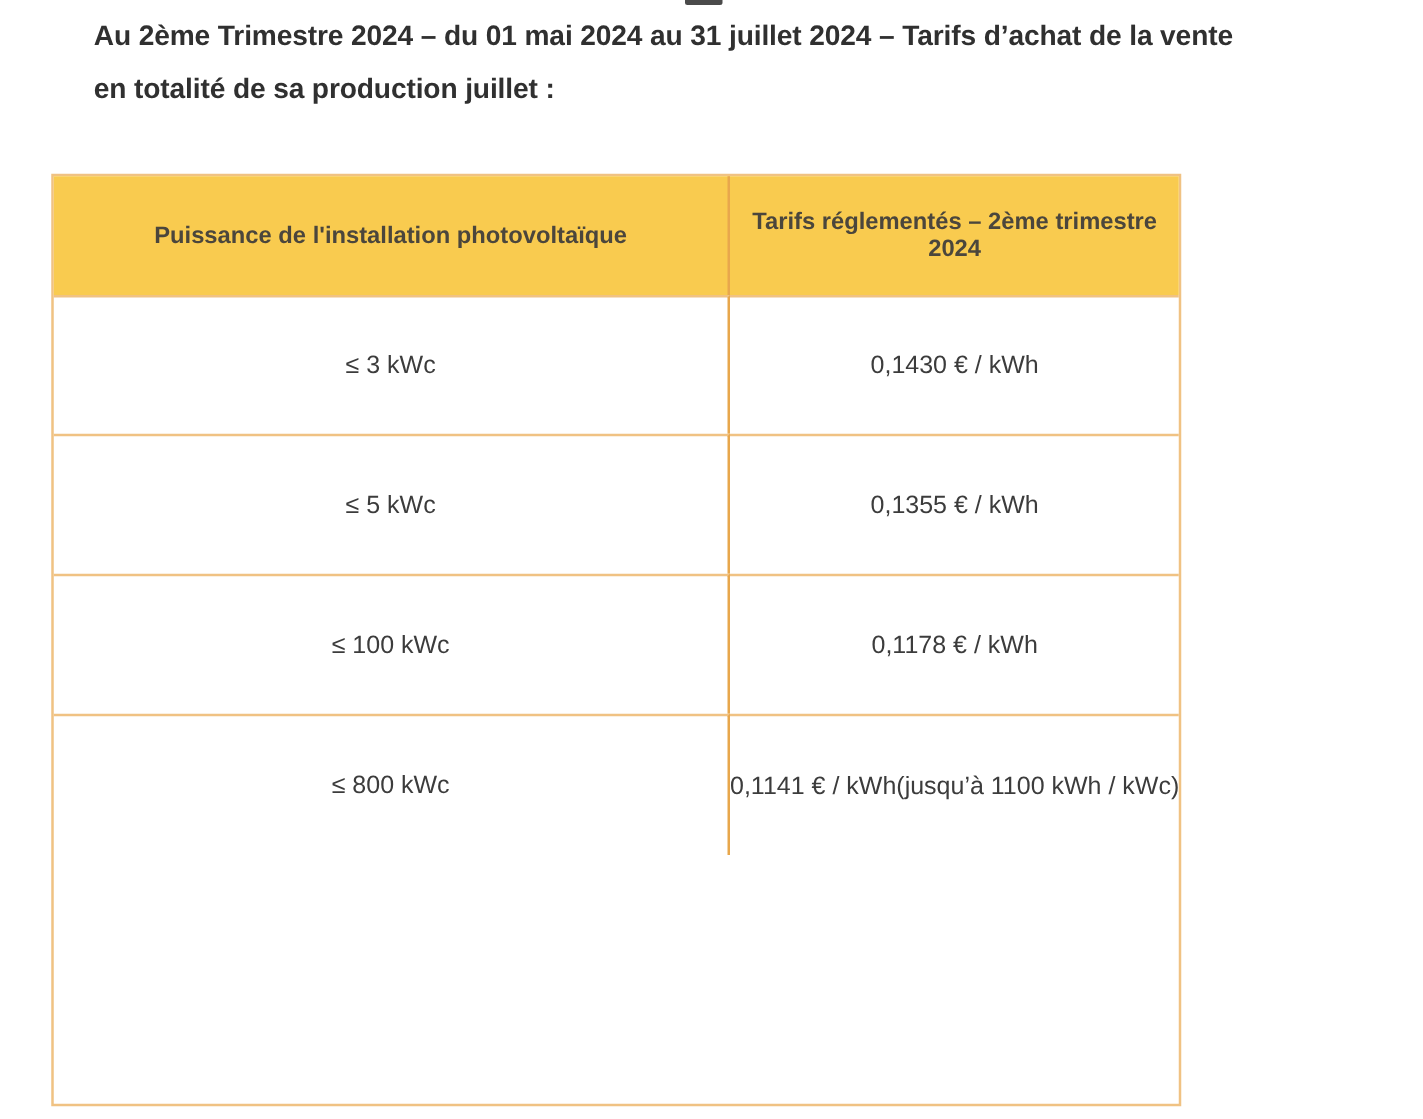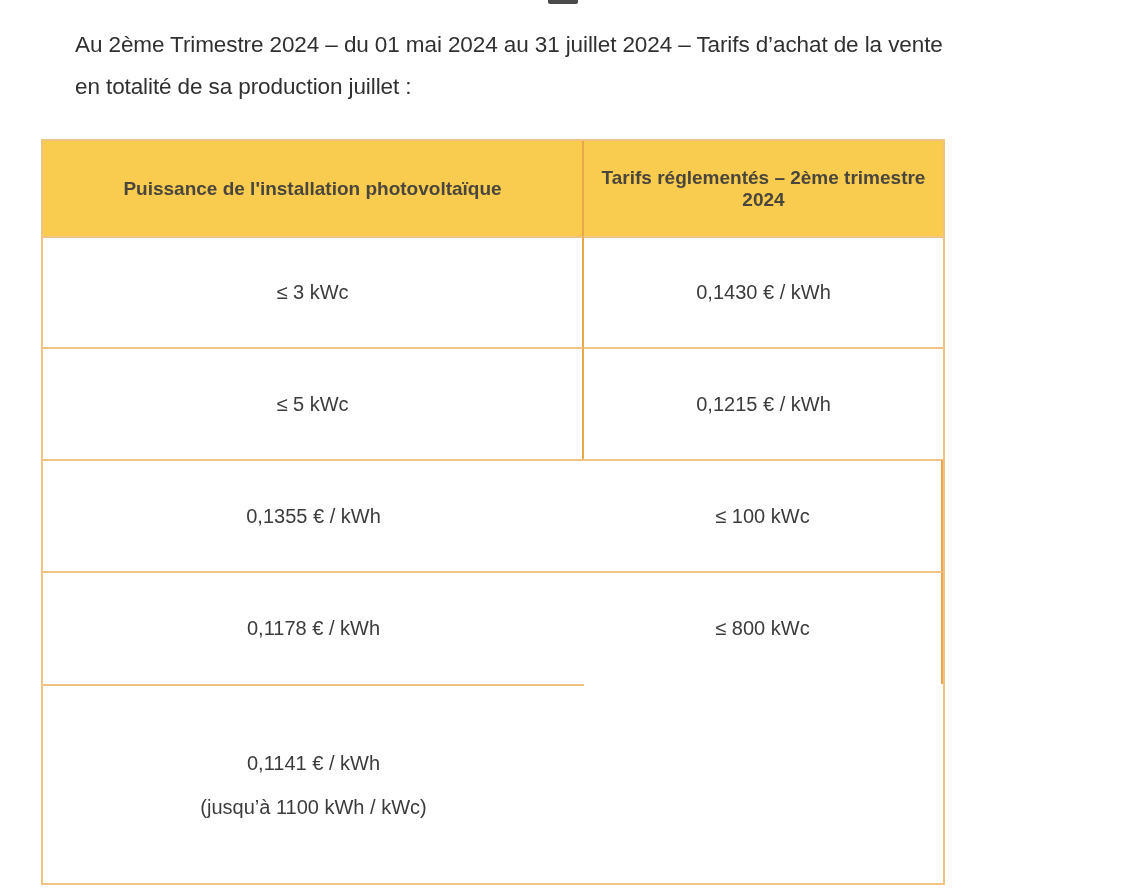--- a/index.html
+++ b/index.html
@@ -19,22 +19,22 @@
     overflow:hidden;
     font-family:"Liberation Sans", sans-serif;
   }
   .top-mark{
     position:absolute;left:548px;top:0;
     width:30px;height:4px;
     background:var(--top-mark);
     border-radius:0 0 2px 2px;
   }
   .intro{
-    position:absolute;left:75px;top:24px;width:1060px;
-    font-size:22.5px;font-weight:normal;color:var(--title-text);
+    position:absolute;left:75px;top:8px;width:1060px;
+    font-size:22.5px;font-weight:bold;color:var(--title-text);
     line-height:42px;letter-spacing:-0.1px;
   }
   .intro-line{display:block;white-space:nowrap;}
   .tarif-table{
     position:absolute;left:41px;top:139px;
     width:904px;height:746px;
     display:grid;
     grid-template-columns:541px 1fr;
     grid-template-rows:95px 111px 112px 112px 113px 1fr;
     border:2px solid var(--border-light);
@@ -46,42 +46,41 @@
   }
   .col1{border-right:2px solid var(--column-divider);}
   .header{
     background:var(--header-background);
     font-size:19px;font-weight:bold;color:var(--header-text);
   }
   .body{
     border-top:2px solid var(--border-light);
     font-size:20px;color:var(--cell-text);
   }
-  .multiline{flex-direction:column;line-height:44px;}
+  .multiline{flex-direction:row;line-height:44px;}
   .tariff-line{display:block;white-space:nowrap;}
 </style>
 </head>
 <body>
 
 <div class="top-mark"></div>
 
 <p class="intro">
   <span class="intro-line">Au 2ème Trimestre 2024 – du 01 mai 2024 au 31 juillet 2024 – Tarifs d’achat de la vente</span>
   <span class="intro-line">en totalité de sa production juillet :</span>
 </p>
 
 <div class="tarif-table">
   <div class="cell header col1">Puissance de l'installation photovoltaïque</div>
   <div class="cell header col2">Tarifs réglementés – 2ème trimestre 2024</div>
 
   <div class="cell body col1">≤ 3 kWc</div>
   <div class="cell body col2">0,1430 € / kWh</div>
 
   <div class="cell body col1">≤ 5 kWc</div>
-  <div class="cell body col2">0,1215 € / kWh</div>
 
   <div class="cell body col2">0,1355 € / kWh</div>
 
   <div class="cell body col1">≤ 100 kWc</div>
   <div class="cell body col2">0,1178 € / kWh</div>
 
   <div class="cell body col1">≤ 800 kWc</div>
   <div class="cell body col2 multiline">
     <span class="tariff-line">0,1141 € / kWh</span>
     <span class="tariff-line">(jusqu’à 1100 kWh / kWc)</span>

